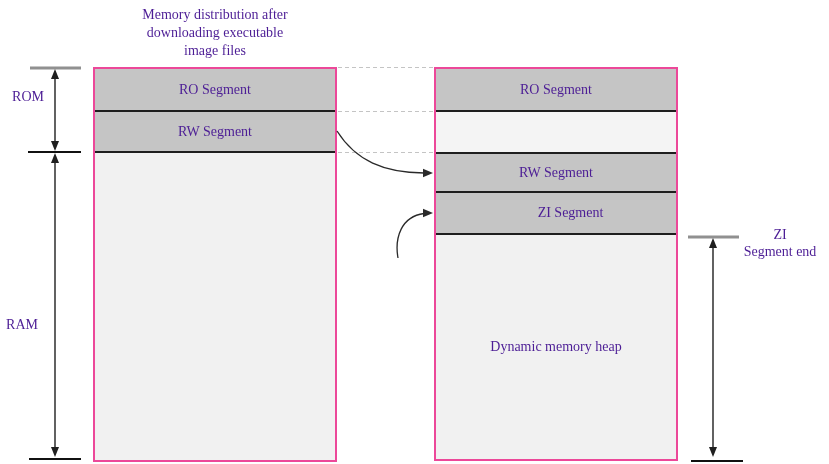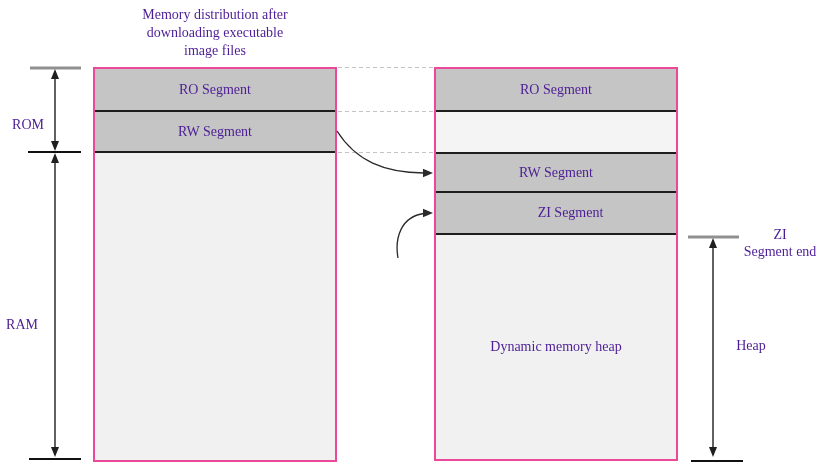--- a/index.html
+++ b/index.html
@@ -42,21 +42,21 @@
   .seg.grow{flex:1 1 auto;background:#f1f1f1;}
   .h43{height:43px;} .h41{height:41px;} .h42{height:42px;padding-left:29px;} .h39{height:39px;}
 
   .side-label{
     position:absolute;
     font-size:14px;
     line-height:17px;
     text-align:center;
     white-space:pre-line;
   }
-  .rom-label{left:0px;top:116px;width:56px;}
+  .rom-label{left:0px;top:88px;width:56px;}
   .ram-label{left:0px;top:316px;width:44px;}
   .zi-end-label{left:722px;top:226px;width:116px;}
   .heap-label{left:691px;top:337px;width:120px;}
 
   svg.overlay{
     position:absolute;left:0;top:0;
     pointer-events:none;
   }
 </style>
 </head>
@@ -95,21 +95,20 @@
     </div>
     <div class="seg grow">
       <span>Dynamic memory heap</span>
     </div>
   </div>
 
   <div class="side-label rom-label">ROM</div>
   <div class="side-label ram-label">RAM</div>
   <div class="side-label zi-end-label">ZI
 Segment end</div>
-  <div class="side-label heap-label">Heap</div>
 
   <svg class="overlay" width="829" height="464" viewBox="0 0 829 464">
 
     <g stroke="#c4c4c4" stroke-width="1" stroke-dasharray="4 3" fill="none">
       <line x1="338" y1="67.5" x2="433" y2="67.5"></line>
       <line x1="338" y1="111.5" x2="433" y2="111.5"></line>
       <line x1="338" y1="152.5" x2="433" y2="152.5"></line>
     </g>
 
     <line x1="30" y1="68" x2="81" y2="68" stroke="#909090" stroke-width="3"></line>

